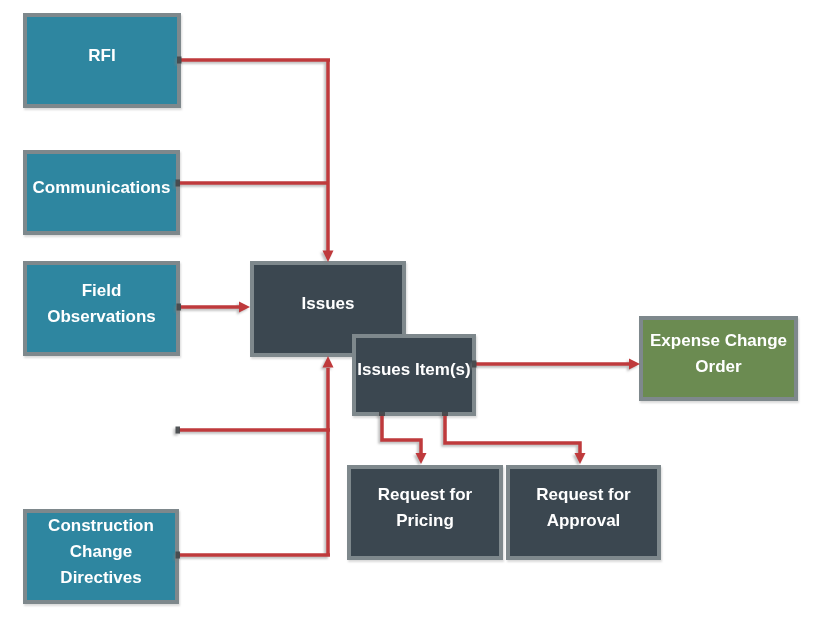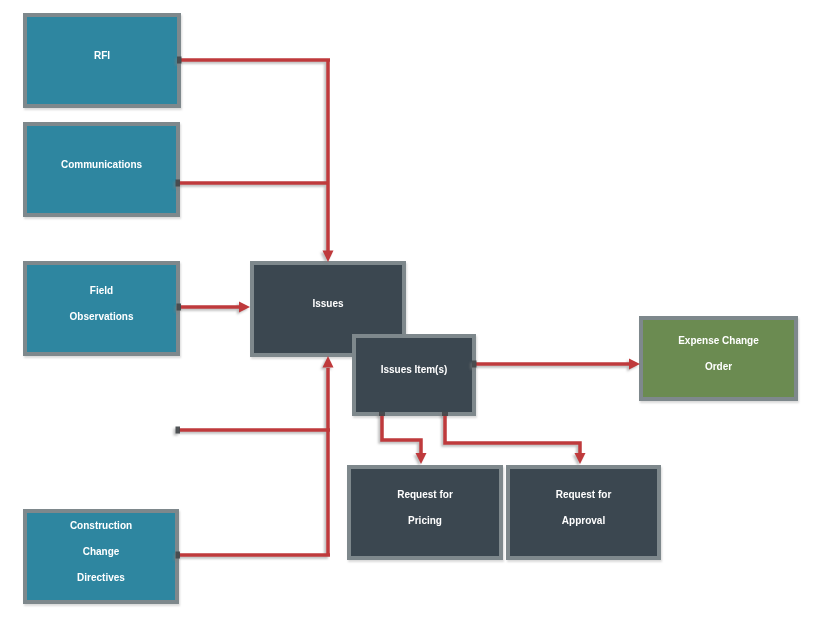--- a/index.html
+++ b/index.html
@@ -26,21 +26,21 @@
     display:flex;align-items:center;justify-content:center;
     box-shadow:1px 2px 2px rgba(0,0,0,0.15);
     z-index:2;
   }
   .node.teal{background:var(--teal);}
   .node.dark{background:var(--dark);}
   .node.green{background:var(--green);}
   .node .label{
     color:var(--label-text);
     font-weight:bold;
-    font-size:10px;
+    font-size:17px;
     line-height:26px;
     text-align:center;
     white-space:pre-line;
     transform:translateY(-5px);
   }
   .connectors{
     position:absolute;left:0;top:0;
     z-index:3;
     pointer-events:none;
     filter:drop-shadow(-2px 2px 1px rgba(125,125,125,0.5));
@@ -56,21 +56,21 @@
 </style>
 </head>
 <body>
 
 <div class="canvas">
 
   <div class="node teal" style="left:23px;top:13px;width:158px;height:95px">
     <span class="label">RFI</span>
   </div>
 
-  <div class="node teal" style="left:23px;top:122px;width:157px;height:95px">
+  <div class="node teal" style="left:23px;top:150px;width:157px;height:85px">
     <span class="label">Communications</span>
   </div>
 
   <div class="node teal" style="left:23px;top:261px;width:157px;height:95px">
     <span class="label">Field
 Observations</span>
   </div>
 
 
   <div class="node teal" style="left:23px;top:509px;width:156px;height:95px">

